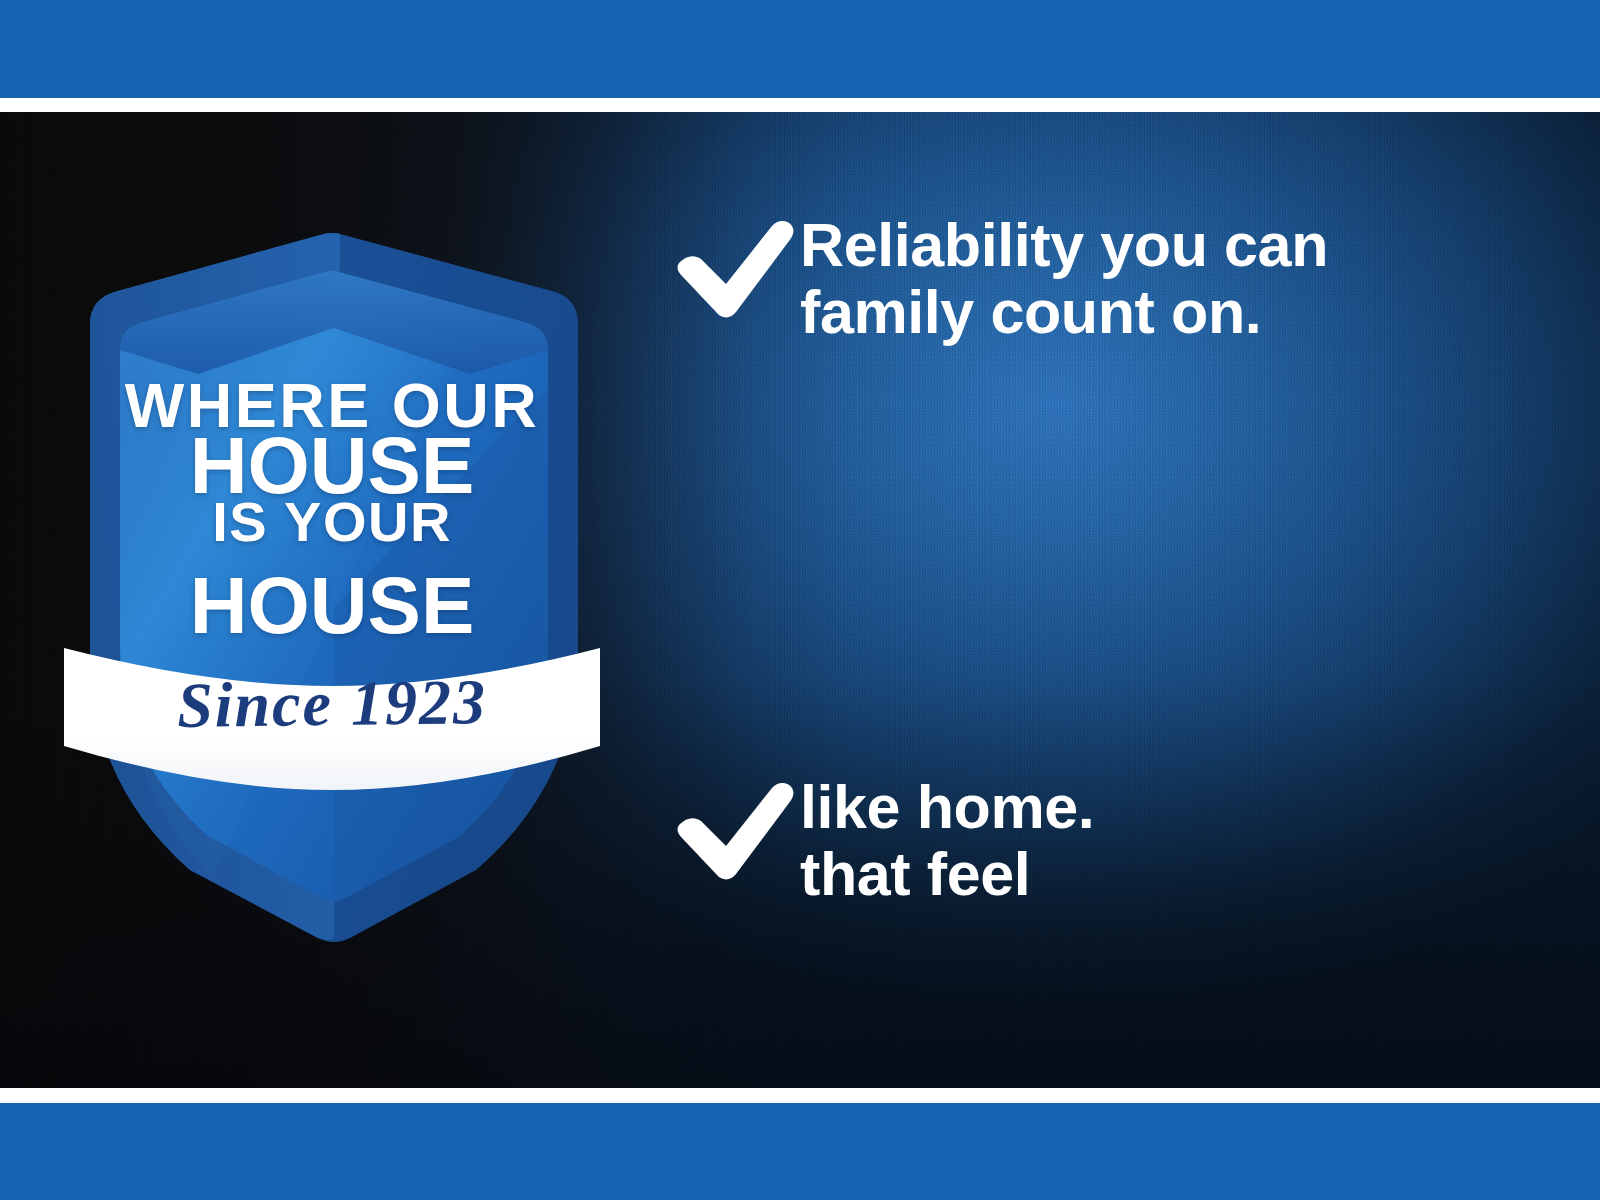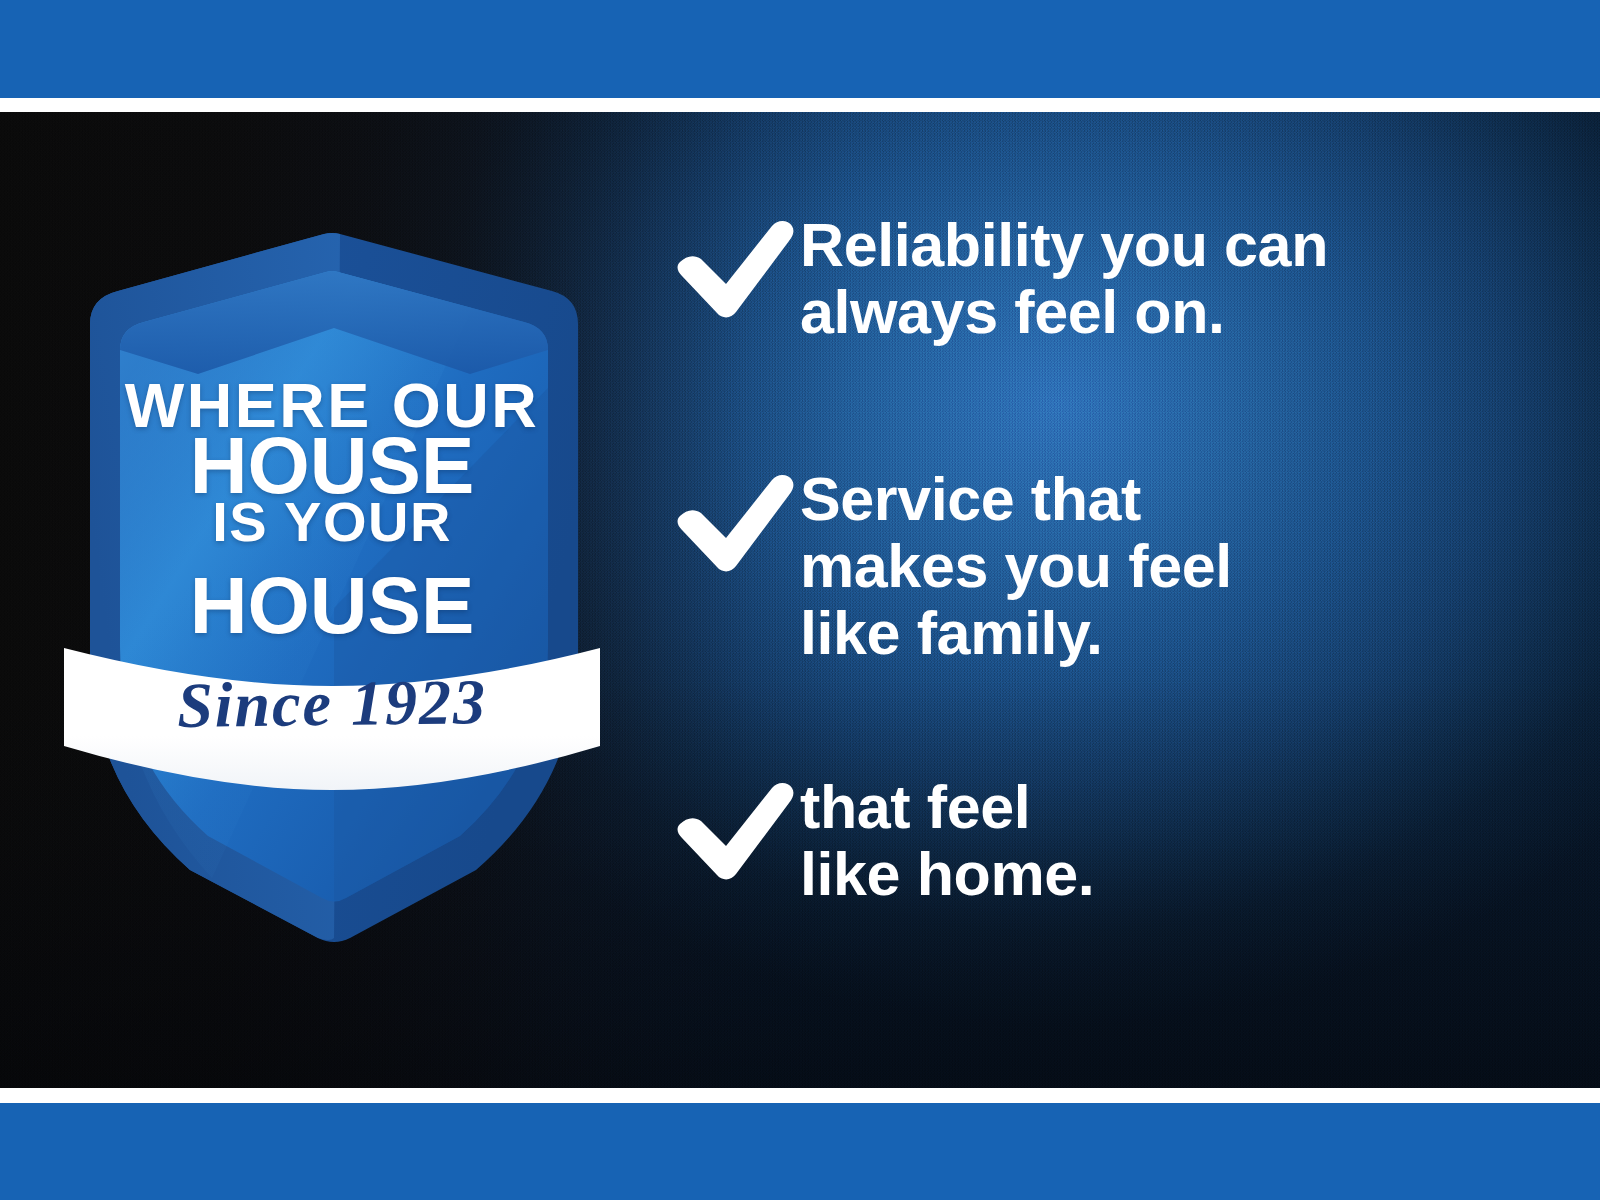--- a/index.html
+++ b/index.html
@@ -287,64 +287,43 @@
                    C 110 5 120 6 124 12
                    C 127 17 125 22 121 27
                    L 68 98
                    C 63 105 54 105 49 99
                    L 14 62
                    C 9 57 8 52 12 48 Z" fill="#ffffff"></path>
         </svg>
       </span>
       <span class="bullet-text">
         <span class="ln">Reliability you can</span>
-        <span class="ln">always feel on.</span>
+        <span class="ln">family count on.</span>
       </span>
     </div>
 
-    <div class="bullet" id="bullet-1">
-      <span class="check-icon">
-        <svg viewBox="0 0 132 110" xmlns="http://www.w3.org/2000/svg">
-          <path d="M 12 48
-                   C 18 42 26 40 33 45
-                   L 58 70
-                   L 104 12
-                   C 110 5 120 6 124 12
-                   C 127 17 125 22 121 27
-                   L 68 98
-                   C 63 105 54 105 49 99
-                   L 14 62
-                   C 9 57 8 52 12 48 Z" fill="#ffffff"></path>
-        </svg>
-      </span>
-      <span class="bullet-text">
-        <span class="ln">Service that</span>
-        <span class="ln">makes you feel</span>
-        <span class="ln">like family.</span>
-      </span>
-    </div>
 
     <div class="bullet" id="bullet-2">
       <span class="check-icon">
         <svg viewBox="0 0 132 110" xmlns="http://www.w3.org/2000/svg">
           <path d="M 12 48
                    C 18 42 26 40 33 45
                    L 58 70
                    L 104 12
                    C 110 5 120 6 124 12
                    C 127 17 125 22 121 27
                    L 68 98
                    C 63 105 54 105 49 99
                    L 14 62
                    C 9 57 8 52 12 48 Z" fill="#ffffff"></path>
         </svg>
       </span>
       <span class="bullet-text">
+        <span class="ln">like home.</span>
         <span class="ln">that feel</span>
-        <span class="ln">like home.</span>
       </span>
     </div>
 
   </div>
 
   <div id="brandbar-bottom" class="brandbar"></div>
 
 </div>
 
 </body></html>

